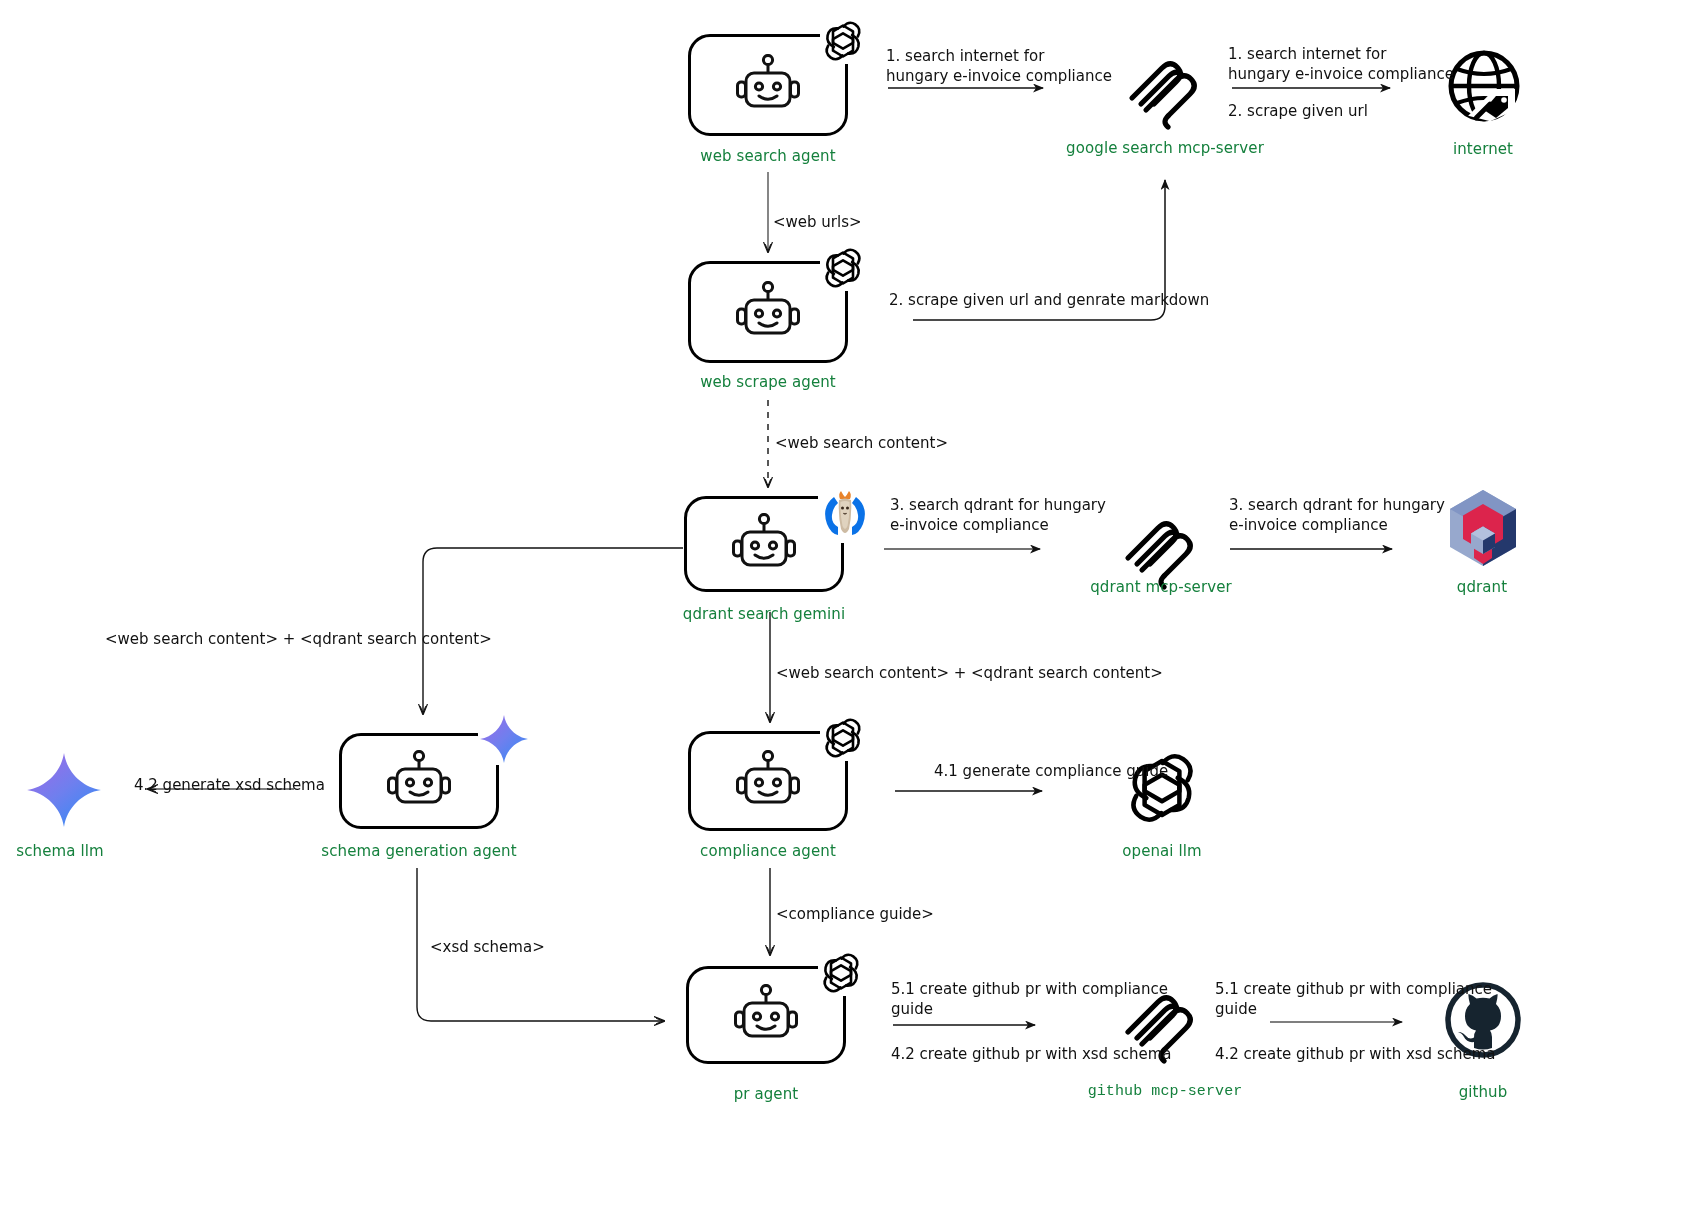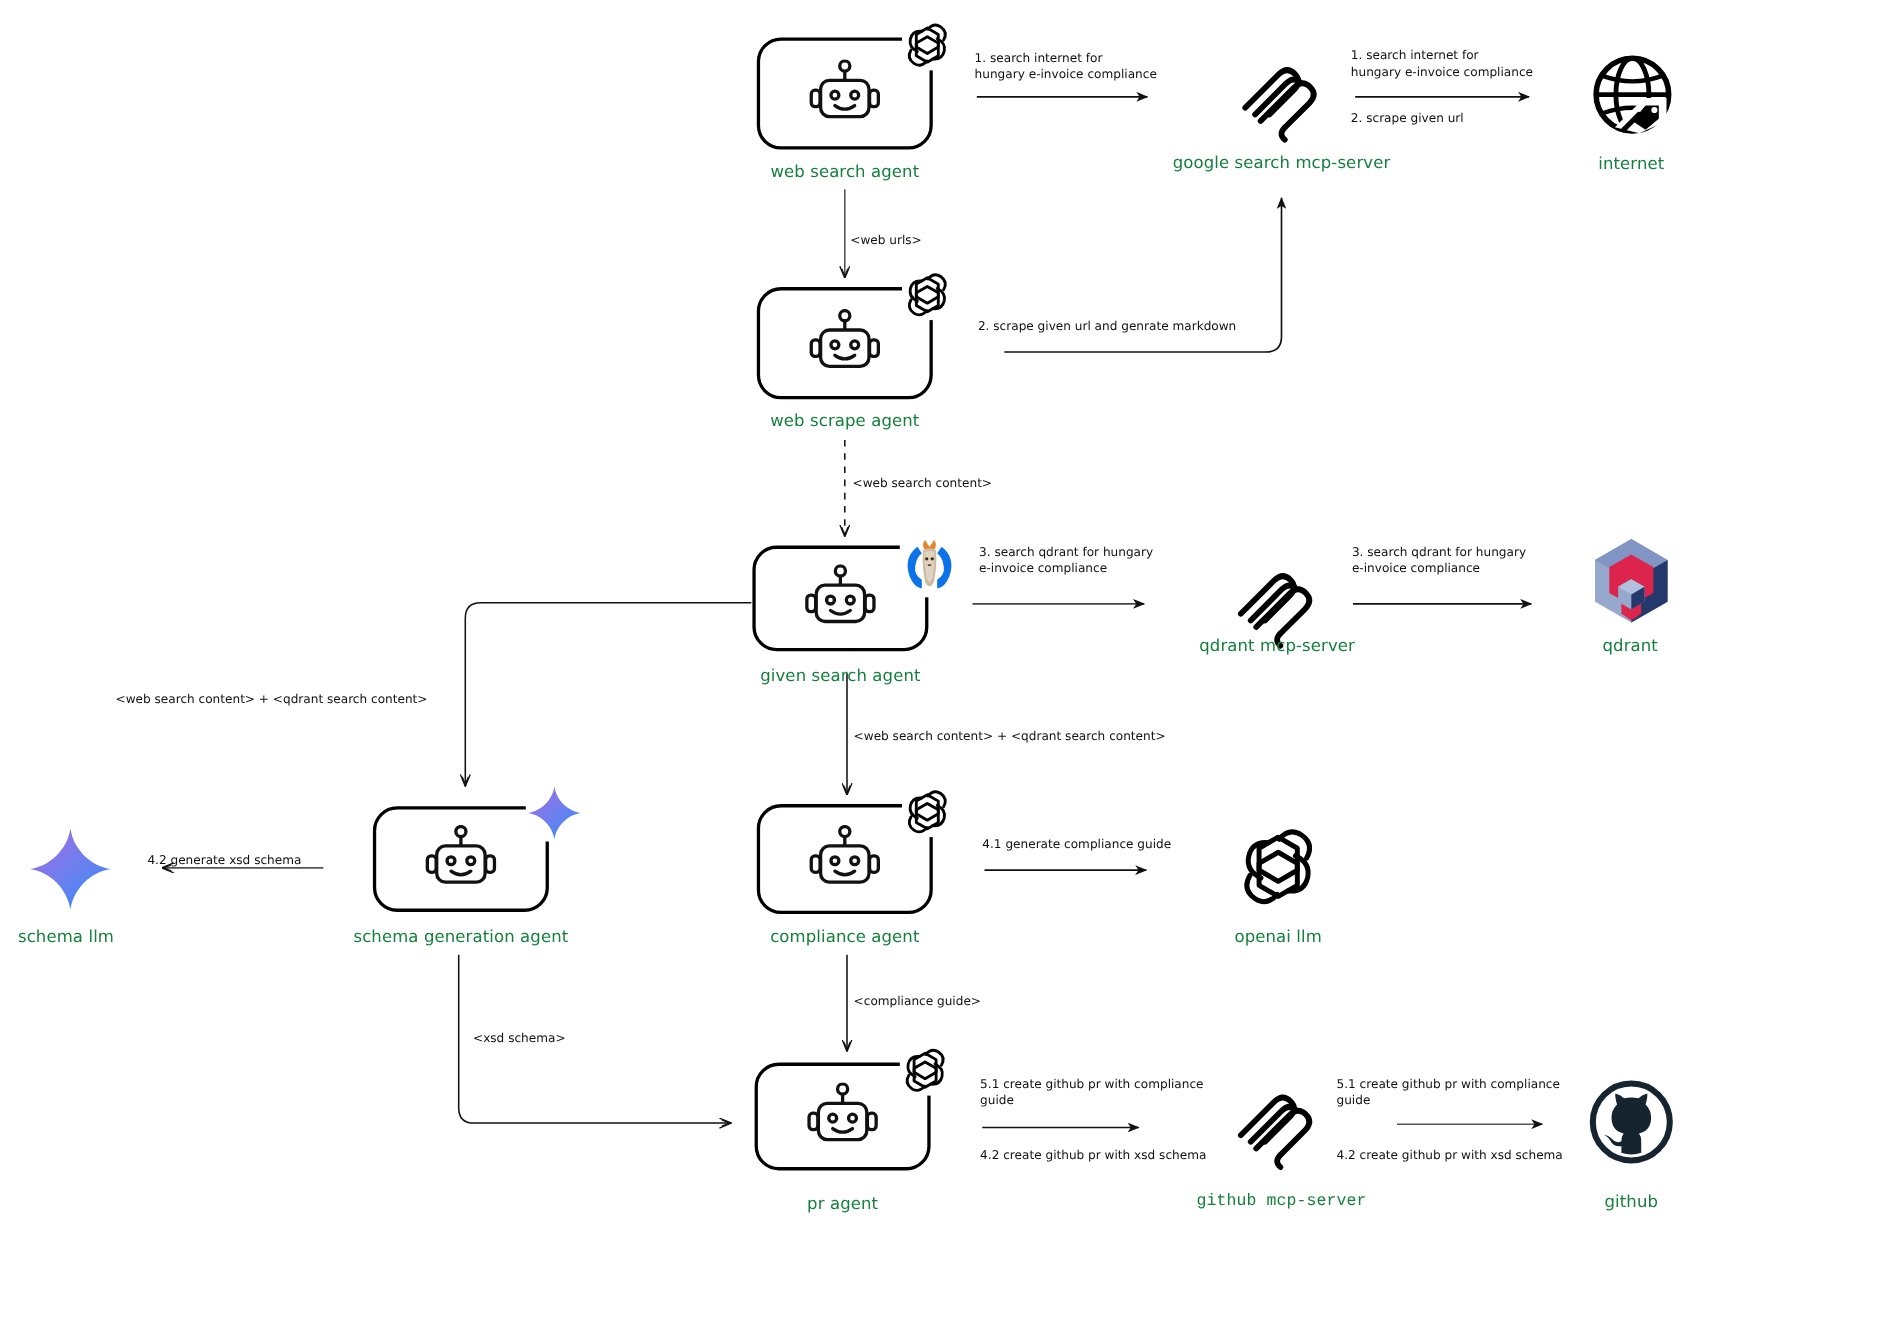--- a/index.html
+++ b/index.html
@@ -33,21 +33,21 @@
     position:absolute;
     text-align:center;
     font-size:15px;
     color:#15803d;
     letter-spacing:.1px;
     white-space:nowrap;
     transform:translateX(-50%);
   }
   .edge-label{
     position:absolute;
-    font-size:11px;
+    font-size:15px;
     color:#111;
     line-height:1.35;
     white-space:pre-line;
   }
   .corner-logo{
     position:absolute;
     width:46px;height:46px;
     background:#fff;
   }
   .std-logo{
@@ -171,21 +171,21 @@
       <path d="M16 12 Q3 22 9 39 Q13 49 20 50 L20 42 Q13 38 14 30 Q15 22 20 18 Z" fill="#0b72e7"></path>
       <path d="M38 12 Q51 22 45 39 Q41 49 34 50 L34 42 Q41 38 40 30 Q39 22 34 18 Z" fill="#0b72e7"></path>
       <path d="M22 14 Q20 9 23 6 Q25 10 27 12 Q29 10 31 6 Q34 9 32 14 Z" fill="#e8832a"></path>
       <path d="M21 15 Q20 30 23 44 Q27 52 31 44 Q34 30 33 15 Q27 12 21 15 Z" fill="#cdbba3"></path>
       <path d="M22.5 17 Q22 29 24.5 41 Q27 47 29.5 41 Q32 29 31.5 17 Q27 14.8 22.5 17 Z" fill="#e0d3bf"></path>
       <circle cx="24.5" cy="23" r="1.5" fill="#3a2a1c"></circle>
       <circle cx="29.5" cy="23" r="1.5" fill="#3a2a1c"></circle>
       <path d="M25.5 28 Q27 30 28.5 28" fill="none" stroke="#3a2a1c" stroke-width="1.2"></path>
     </svg>
   </div>
-  <div class="node-label" style="left:764px;top:605px;">given search agent</div>
+  <div class="node-label" style="left:764px;top:605px;">qdrant search gemini</div>
 
   <div class="node-box" style="left:339px;top:733px;width:160px;height:96px;">
     <svg class="robot" viewBox="0 0 72 62">
       <circle cx="36" cy="6" r="4.6" fill="none" stroke="#111" stroke-width="3"></circle>
       <line x1="36" y1="10.6" x2="36" y2="19" stroke="#111" stroke-width="3"></line>
       <rect x="14" y="19" width="44" height="33" rx="8" fill="none" stroke="#111" stroke-width="3"></rect>
       <rect x="5.5" y="28" width="8" height="15" rx="3.5" fill="none" stroke="#111" stroke-width="3"></rect>
       <rect x="58.5" y="28" width="8" height="15" rx="3.5" fill="none" stroke="#111" stroke-width="3"></rect>
       <circle cx="27" cy="32.5" r="3.6" fill="none" stroke="#111" stroke-width="3"></circle>
       <circle cx="45" cy="32.5" r="3.6" fill="none" stroke="#111" stroke-width="3"></circle>
@@ -378,21 +378,21 @@
 
   <div class="edge-label" style="left:1229px;top:495px;">3. search qdrant for hungary
 e-invoice compliance</div>
 
   <div class="edge-label" style="left:105px;top:629px;">&lt;web search content&gt; + &lt;qdrant search content&gt;</div>
 
   <div class="edge-label" style="left:776px;top:663px;">&lt;web search content&gt; + &lt;qdrant search content&gt;</div>
 
   <div class="edge-label" style="left:134px;top:775px;">4.2 generate xsd schema</div>
 
-  <div class="edge-label" style="left:893px;top:761px;text-align:right;">4.1 generate compliance guide</div>
+  <div class="edge-label" style="left:934px;top:761px;text-align:right;">4.1 generate compliance guide</div>
 
   <div class="edge-label" style="left:776px;top:904px;">&lt;compliance guide&gt;</div>
 
   <div class="edge-label" style="left:430px;top:937px;">&lt;xsd schema&gt;</div>
 
   <div class="edge-label" style="left:891px;top:979px;">5.1 create github pr with compliance
 guide</div>
 
   <div class="edge-label" style="left:891px;top:1044px;">4.2 create github pr with xsd schema</div>
 

